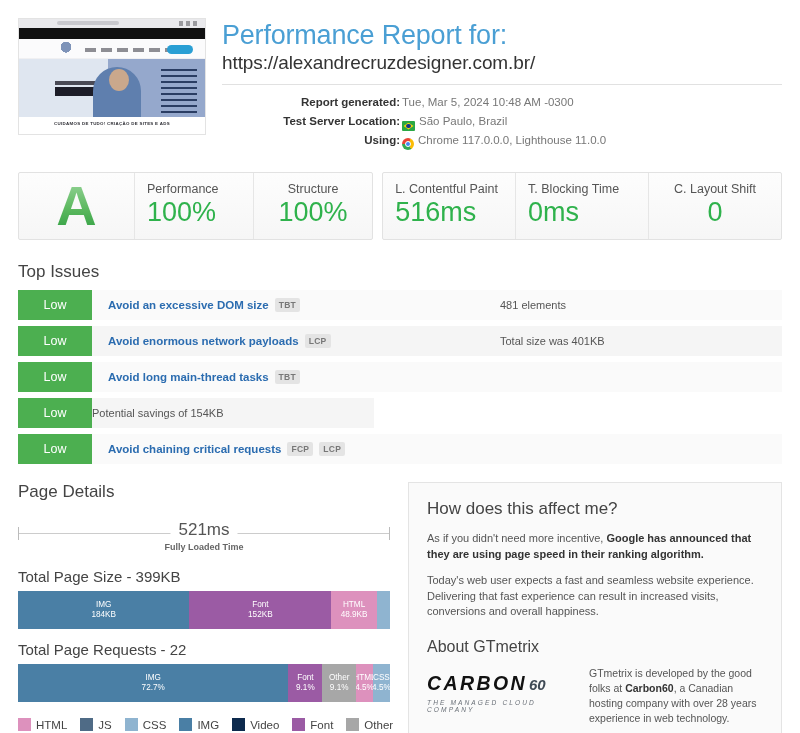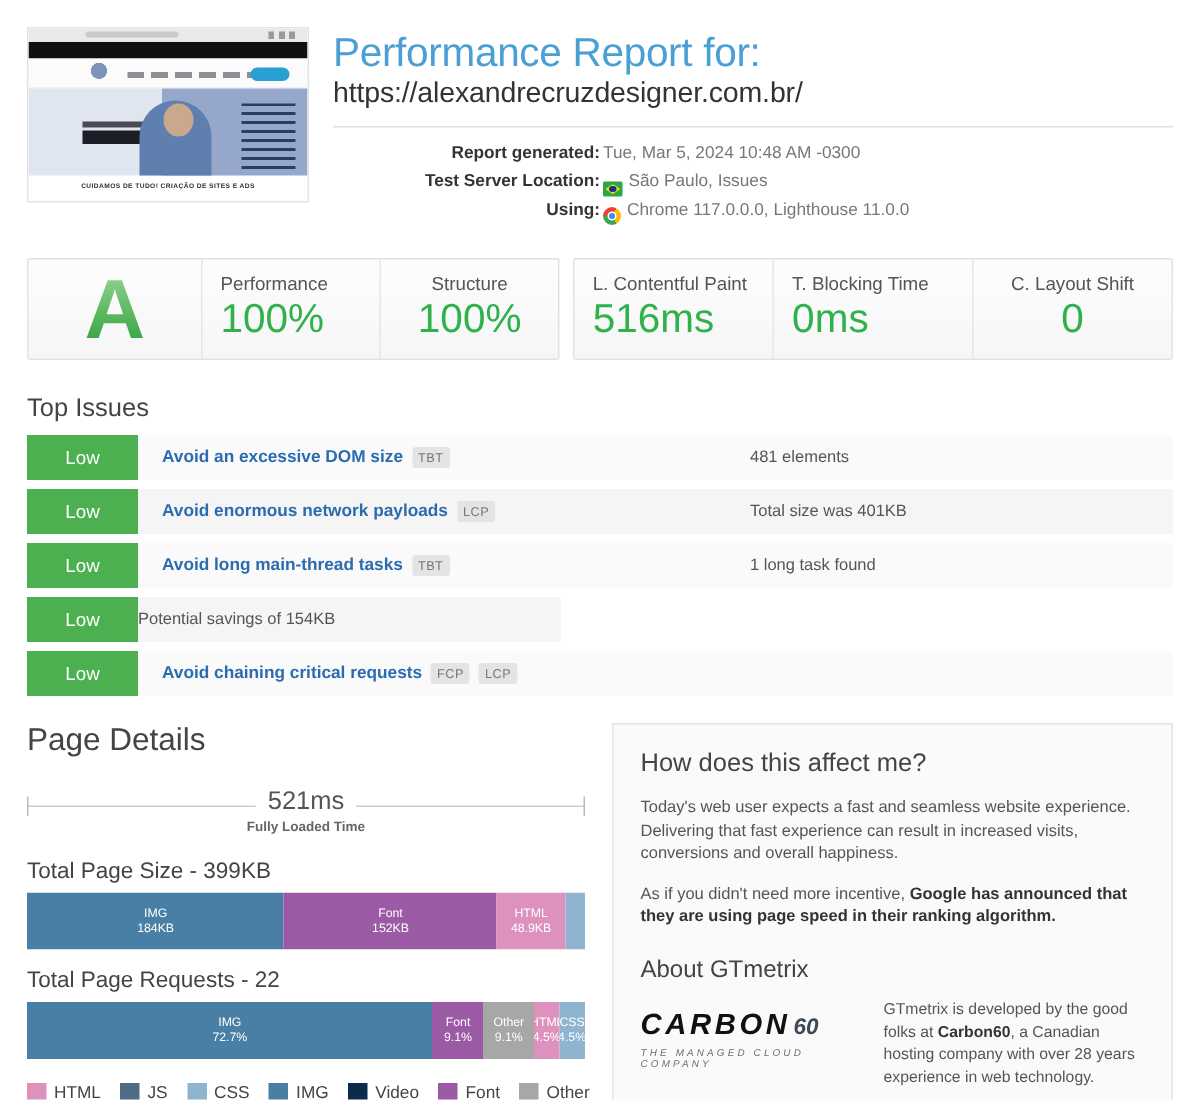--- a/index.html
+++ b/index.html
@@ -200,35 +200,35 @@
   .issue-desc {
     flex: 1 1 auto;
     display: flex; align-items: center; gap: 6px;
     padding-left: 16px;
     background: #fafafa;
     font-size: 11.5px;
   }
   .issue-link { color: #2b6cb0; font-weight: bold; text-decoration: none; }
   .tag {
     background: #e4e4e4; color: #777; font-size: 8.5px; letter-spacing:.3px;
-    padding: 2px 4px; border-radius: 2px; font-weight: normal;
+    padding: 2px 4px; border-radius: 2px; font-weight: bold;
   }
   .issue-val {
     flex: 0 0 282px;
     display: flex; align-items: center;
     background: #fafafa;
     font-size: 11px; color: #555;
   }
 
   
   .lower { display: flex; margin: 18px 18px 0 18px; gap: 18px; }
   .lower-left { width: 372px; flex: 0 0 372px; }
   .lower-right { flex: 1 1 auto; }
 
-  .pd-title { font-size: 21px; color:#444; margin: 0 0 14px 0; font-weight: normal; }
+  .pd-title { font-size: 17px; color:#444; margin: 0 0 14px 0; font-weight: normal; }
 
   .timebar { position: relative; height: 40px; margin-bottom: 6px; }
   .timebar .rule { position:absolute; top: 17px; left: 0; right: 0; height: 1px; background:#ccc; }
   .timebar .cap-l, .timebar .cap-r { position:absolute; top: 11px; width:1px; height:13px; background:#bbb; }
   .timebar .cap-l { left: 0; }
   .timebar .cap-r { right: 0; }
   .timebar .tb-value {
     position:absolute; left:50%; transform: translateX(-50%); top: 4px;
     background: #fff; padding: 0 8px; font-size: 17px; color: #555;
   }
@@ -307,21 +307,21 @@
         <div class="meta-row">
           <div class="meta-label">Report generated:</div>
           <div class="meta-value">
             <span>Tue, Mar 5, 2024 10:48 AM -0300</span>
           </div>
         </div>
         <div class="meta-row">
           <div class="meta-label">Test Server Location:</div>
           <div class="meta-value">
             <span class="flag-br"></span>
-            <span>São Paulo, Issues</span>
+            <span>São Paulo, Brazil</span>
           </div>
         </div>
         <div class="meta-row">
           <div class="meta-label">Using:</div>
           <div class="meta-value">
             <span class="chrome-icon"></span>
             <span>Chrome 117.0.0.0, Lighthouse 11.0.0</span>
           </div>
         </div>
       </div>
@@ -379,21 +379,20 @@
       </div>
       <div class="issue-val">Total size was 401KB</div>
     </div>
 
     <div class="issue-row">
       <div class="impact">Low</div>
       <div class="issue-desc">
         <a class="issue-link" href="#">Avoid long main-thread tasks</a>
         <span class="tag">TBT</span>
       </div>
-      <div class="issue-val">1 long task found</div>
     </div>
 
     <div class="issue-row alt">
       <div class="impact">Low</div>
       <div class="issue-val">Potential savings of 154KB</div>
     </div>
 
     <div class="issue-row">
       <div class="impact">Low</div>
       <div class="issue-desc">
@@ -487,24 +486,24 @@
         <div class="legend-item">
           <span class="swatch" style="background:#a7a7a7;"></span>
           <span>Other</span>
         </div>
       </div>
     </div>
 
     <div class="lower-right">
       <div class="panel">
         <h2>How does this affect me?</h2>
-        <p>Today's web user expects a fast and seamless website experience. Delivering that fast experience can result in increased visits, conversions and overall happiness.</p>
         <p>
           <span>As if you didn't need more incentive, </span><b>Google has announced that they are using page speed in their ranking algorithm.</b>
         </p>
+        <p>Today's web user expects a fast and seamless website experience. Delivering that fast experience can result in increased visits, conversions and overall happiness.</p>
         <h3>About GTmetrix</h3>
         <div class="carbon-row">
           <div class="carbon-logo">
             <div class="carbon-word">
               <span>CARBON</span>
                 <span class="carbon-60">60</span>
             </div>
             <div class="carbon-sub">THE MANAGED CLOUD COMPANY</div>
           </div>
           <div class="carbon-text">

